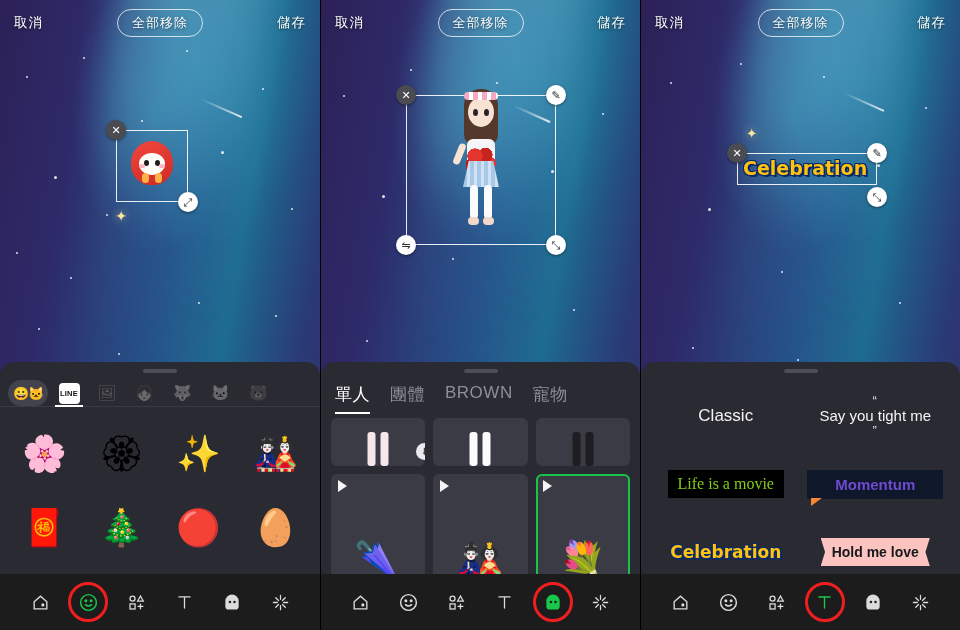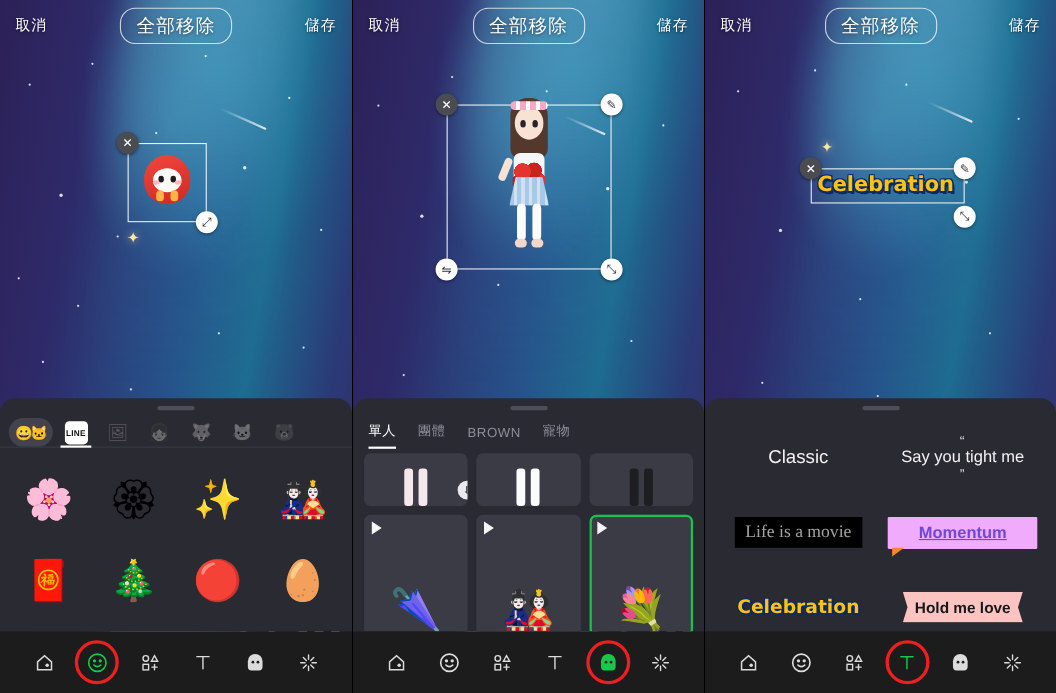--- a/index.html
+++ b/index.html
@@ -40,21 +40,21 @@
   .cat:before, .cat:after { content:""; position:absolute; top:-9px; width:0; height:0;
     border-left:8px solid transparent; border-right:8px solid transparent; border-bottom:13px solid #f4f7f9; }
   .cat:before { left:4px; } .cat:after { right:4px; }
   .eye { position:absolute; width:7px; height:9px; background:#15172a; border-radius:50%; top:22%; }
   .bigstar { position:absolute; color:#ffe7a0; font-size:26px; text-shadow:0 0 8px rgba(255,225,150,.7); }
 
   
   .hdr { position:absolute; left:0; right:0; top:0; height:46px; display:flex;
     align-items:center; justify-content:space-between; padding:0 14px; z-index:40; }
   .hdr .side { color:#fff; font-size:13.5px; letter-spacing:1px; text-shadow:0 1px 3px rgba(0,0,0,.55); }
-  .pill { color:#fff; font-size:17px; letter-spacing:1px; padding:4px 14px; border-radius:14px;
+  .pill { color:#fff; font-size:13px; letter-spacing:1px; padding:4px 14px; border-radius:14px;
     border:1px solid rgba(255,255,255,.75); text-shadow:0 1px 3px rgba(0,0,0,.5); }
 
   
   .obj { position:absolute; z-index:30; }
   .objbox { position:absolute; inset:0; border:1px solid rgba(255,255,255,.9); }
   .hdl { position:absolute; width:20px; height:20px; border-radius:50%;
     display:flex; align-items:center; justify-content:center; font-size:11px;
     box-shadow:0 1px 3px rgba(0,0,0,.45); }
   .hdl.dark { background:#4b4b52; color:#fff; }
   .hdl.light { background:#fff; color:#333; }
@@ -114,21 +114,21 @@
   .stab.line b { display:block; width:21px; height:21px; background:#fff; color:#111; border-radius:4px;
     font-size:7.5px; font-weight:bold; line-height:21px; text-align:center; letter-spacing:.2px; }
   .stab.active:after { content:""; position:absolute; left:3px; right:3px; bottom:-1px; height:2px; background:#fff; }
   .stab .ch { filter:grayscale(1) brightness(.8); opacity:.55; }
 
   .sgrid { display:grid; grid-template-columns:repeat(4,1fr); padding:10px 6px 4px; }
   .scell { height:74px; display:flex; align-items:center; justify-content:center; }
   .scell span { font-size:36px; line-height:1; }
 
   
-  .atabs { display:flex; gap:20px; padding:10px 14px 0; font-size:12px; color:#8e8e99;align-items:flex-end; }
+  .atabs { display:flex; gap:20px; padding:10px 14px 0; font-size:17px; color:#8e8e99; }
   .atab { padding-bottom:8px; position:relative; letter-spacing:.5px; }
   .atab.active { color:#fff; }
   .atab.active:after { content:""; position:absolute; left:0; right:0; bottom:0; height:2px; background:#fff; }
   .agrid { display:grid; grid-template-columns:repeat(3,1fr); gap:8px; padding:4px 10px 0; }
   .acard { background:#3b3b45; border-radius:6px; height:110px; position:relative; overflow:hidden; }
   .acard.sel { outline:2px solid #19c44b; outline-offset:-2px; }
   .acard .play { position:absolute; left:7px; top:6px; width:0; height:0;
     border-left:9px solid #fff; border-top:6px solid transparent; border-bottom:6px solid transparent; opacity:.95; }
   .acard .dl { position:absolute; right:-8px; bottom:6px; width:17px; height:17px; border-radius:50%;
     background:#e9e9ee; color:#444; font-size:10px; display:flex; align-items:center; justify-content:center; z-index:3; }
@@ -137,23 +137,23 @@
   .legs { position:absolute; left:50%; transform:translateX(-50%); bottom:0; display:flex; gap:5px; }
   .legs i { display:block; width:8px; height:34px; border-radius:3px; }
 
   
   .tgrid { display:grid; grid-template-columns:1fr 1fr; row-gap:6px; padding:12px 10px 6px;
     align-items:center; justify-items:center; }
   .tcell { height:62px; display:flex; align-items:center; justify-content:center; }
   .ts-classic { color:#f2f2f4; font-size:17px; }
   .ts-quote { color:#f2f2f4; font-size:15px; text-align:center; line-height:1.05; }
   .ts-quote em { display:block; font-style:normal; font-size:13px; color:#dcdce2; letter-spacing:1px; }
-  .ts-movie { background:#000; color:#a3a3a3; font-family:"Liberation Serif", serif; font-size:16px; padding:5px 10px; }
-  .ts-moment { background:#f0abfc; color:#6f4ad0; font-weight:bold; font-size:15px; padding:6px 28px;
-    position:relative; border-radius:1px;text-decoration:underline; }
+  .ts-movie { background:#000; color:#84cc16; font-family:"Liberation Serif", serif; font-size:16px; padding:5px 10px; }
+  .ts-moment { background:#0f172a; color:#6f4ad0; font-weight:bold; font-size:15px; padding:6px 28px;
+    position:relative; border-radius:1px; }
   .ts-moment:after { content:""; position:absolute; left:4px; bottom:-7px; width:0; height:0;
     border-left:0 solid transparent; border-right:11px solid transparent; border-top:8px solid #f58634; }
   .ts-celeb { font-family:"DejaVu Sans", sans-serif; font-weight:bold; font-size:17px; color:#ffc20e;
     text-shadow:-1px -1px 0 #0a2a6b,1px -1px 0 #0a2a6b,-1px 1px 0 #0a2a6b,1px 1px 0 #0a2a6b,2px 2px 0 #0a2a6b; }
   .ts-hold { background:#fbc4c0; color:#17171c; font-weight:bold; font-size:14px; padding:6px 11px;
     clip-path:polygon(0 0,100% 0,96% 50%,100% 100%,0 100%,4% 50%); }
 
   
   .tbar { position:absolute; left:0; right:0; bottom:0; height:56px; background:#1c1c1c; z-index:60;
     display:flex; align-items:center; justify-content:center; gap:18px; }

